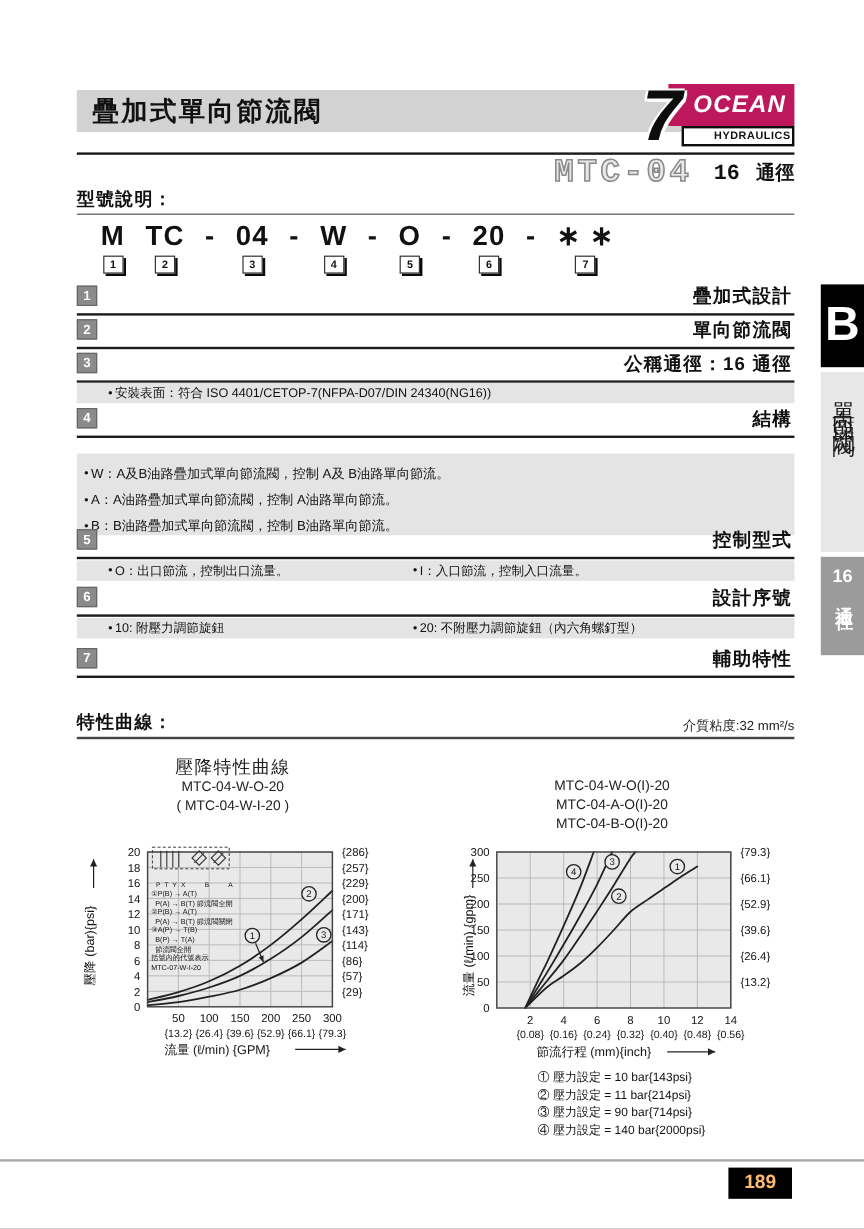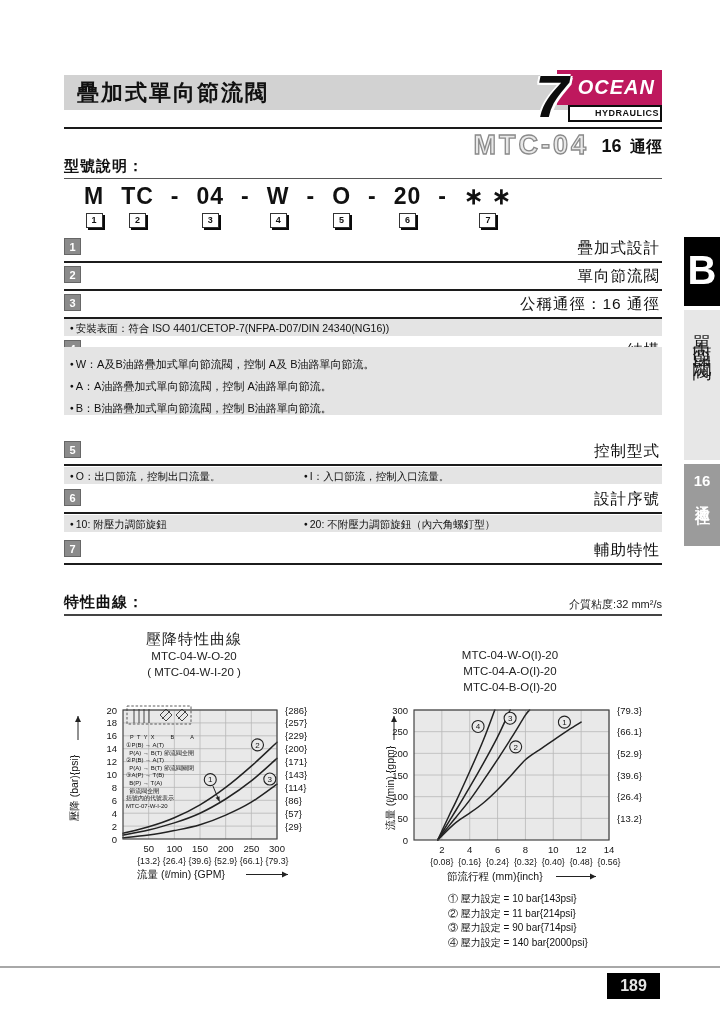--- a/index.html
+++ b/index.html
@@ -9,40 +9,40 @@
   .title-bar{position:absolute;left:64px;top:75px;width:532px;height:35px;background:#d2d2d2;}
   .title-bar span{display:block;padding-left:13px;line-height:35px;font-size:22px;font-weight:800;letter-spacing:2px;}
   .logo{position:absolute;left:537px;top:70px;width:125px;height:56px;}
   .logo-ocean{position:absolute;left:20px;top:0;width:105px;height:35px;background:#be185d;}
   .logo-ocean span{position:absolute;right:7px;top:6px;color:#fff;font-size:20px;font-weight:900;font-style:italic;letter-spacing:1px;}
   .logo-hyd{position:absolute;left:31px;top:35px;width:94px;height:17px;background:#fff;border:2px solid #0d0d0d;box-sizing:border-box;}
   .logo-hyd span{display:block;text-align:center;font-size:9px;font-weight:800;line-height:13px;letter-spacing:0.5px;margin-left:24px;}
   .logo-seven{position:absolute;left:-2px;top:-8px;font-size:60px;font-weight:900;font-style:italic;color:#0d0d0d;
       text-shadow:2px 0 0 #fff,-2px 0 0 #fff,0 2px 0 #fff,0 -2px 0 #fff,2px 2px 0 #fff,-2px 2px 0 #fff;}
   .header-rule{position:absolute;left:64px;top:127px;width:598px;height:2px;background:#1a1a1a;}
-  .model-heading{position:absolute;left:64px;top:130px;width:598px;text-align:right;}
+  .model-heading{position:absolute;left:64px;top:130px;width:598px;text-align:right;font-family:Liberation Mono, monospace;}
   .model-outline{font-size:27px;font-weight:900;letter-spacing:3px;color:#e8e8e8;-webkit-text-stroke:1.3px #8a8a8a;vertical-align:-2px;margin-right:8px;}
   .model-size{font-size:18px;font-weight:900;}
   .model-size-unit{font-size:16px;font-weight:700;margin-left:4px;}
   .moddes-heading{position:absolute;left:64px;top:157px;font-size:15px;font-weight:800;letter-spacing:1px;}
   .thin-rule{position:absolute;left:64px;top:178px;width:598px;height:1px;background:#555;}
   
   .code-row{position:absolute;left:84px;top:184px;display:flex;align-items:flex-start;}
   .code-seg{display:flex;flex-direction:column;align-items:center;margin-right:17px;}
   .code-seg .code{font-size:23px;font-weight:800;line-height:24px;letter-spacing:1px;}
   .numbox{width:15px;height:13px;border:1px solid #333;box-shadow:2px 2px 0 #0a0a0a;background:#fff;
           font-size:9px;font-weight:700;line-height:13px;text-align:center;margin-top:5px;}
   
   .sec{position:absolute;left:64px;width:598px;height:23px;border-bottom:2px solid #1c1c1c;}
   .sec .badge{position:absolute;left:0;top:0;width:17px;height:17px;background:#8b8b8b;border:1px solid #666;
               color:#fff;font-size:11px;font-weight:700;text-align:center;line-height:17px;box-sizing:border-box;}
-  .sec .sec-title{position:absolute;right:2px;top:0;font-size:15.5px;font-weight:400;letter-spacing:1px;line-height:20px;}
+  .sec .sec-title{position:absolute;right:2px;top:0;font-size:15.5px;font-weight:700;letter-spacing:1px;line-height:20px;}
   .info-bar{position:absolute;left:64px;width:598px;background:#e4e4e4;font-size:10.5px;line-height:17px;}
   .info-bar .it::before,.info-list div::before{content:"● ";font-size:6.5px;vertical-align:2px;}
-  .info-bar .it{display:inline-block;padding-left:6px;}
+  .info-bar .it{display:inline-block;padding-left:6px;margin-left:20px;}
   .info-bar .it.w1{width:228px;}
   .info-list{position:absolute;left:64px;width:598px;background:#e4e4e4;font-size:11px;padding:6px 0 4px 6px;box-sizing:border-box;}
   .info-list div{line-height:21px;}
   
   .curves-heading{position:absolute;left:64px;top:593px;font-size:15px;font-weight:800;letter-spacing:1px;}
   .viscosity{position:absolute;left:64px;top:597px;width:598px;text-align:right;font-size:11px;color:#222;}
   .curves-rule{position:absolute;left:64px;top:614px;width:598px;height:2px;background:#444;}
   .chart-title{position:absolute;font-size:15px;letter-spacing:1px;text-align:center;color:#222;}
   .chart-model{position:absolute;font-size:11.5px;text-align:center;color:#222;}
   .chart-svg{position:absolute;width:300px;height:190px;}
@@ -59,21 +59,21 @@
           font-size:40px;font-weight:900;text-align:center;line-height:66px;}
   .side-cat{position:absolute;left:684px;top:310px;width:36px;height:150px;background:#e7e7e7;}
   .side-cat span{display:block;margin:10px auto 0;writing-mode:vertical-rl;text-orientation:upright;
                  font-size:19px;letter-spacing:7px;color:#1a1a1a;}
   .side-size{position:absolute;left:684px;top:464px;width:36px;height:82px;background:#9b9b9b;color:#fff;
              text-align:center;font-weight:700;}
   .side-size .num{font-size:15px;line-height:26px;padding-top:4px;}
   .side-size .unit{writing-mode:vertical-rl;text-orientation:upright;font-size:15px;letter-spacing:4px;margin:0 auto;}
   
   .footer-rule{position:absolute;left:0;top:966px;width:720px;height:2px;background:#a8a8a8;}
-  .page-num{position:absolute;left:607px;top:973px;width:53px;height:26px;background:#000;color:#e5e5e5;
+  .page-num{position:absolute;left:607px;top:973px;width:53px;height:26px;background:#000;color:#fdba74;
             font-size:16px;font-weight:900;text-align:center;line-height:26px;}
 </style>
 </head>
 <body>
 
 <div class="page">
 
   <div class="title-bar">
     <span>疊加式單向節流閥</span>
   </div>
@@ -158,21 +158,21 @@
 
   <div class="info-bar" style="top:319px;height:17px">
     <span class="it">安裝表面：符合 ISO 4401/CETOP-7(NFPA-D07/DIN 24340(NG16))</span>
   </div>
 
   <div class="sec" style="top:340px">
     <div class="badge">4</div>
     <div class="sec-title">結構</div>
   </div>
 
-  <div class="info-list" style="top:347px;height:68px">
+  <div class="info-list" style="top:378px;height:68px">
       <div>W：A及B油路疊加式單向節流閥，控制 A及 B油路單向節流。</div>
       <div>A：A油路疊加式單向節流閥，控制 A油路單向節流。</div>
       <div>B：B油路疊加式單向節流閥，控制 B油路單向節流。</div>
     </div>
 
   <div class="sec" style="top:441px">
     <div class="badge">5</div>
     <div class="sec-title">控制型式</div>
   </div>
 

